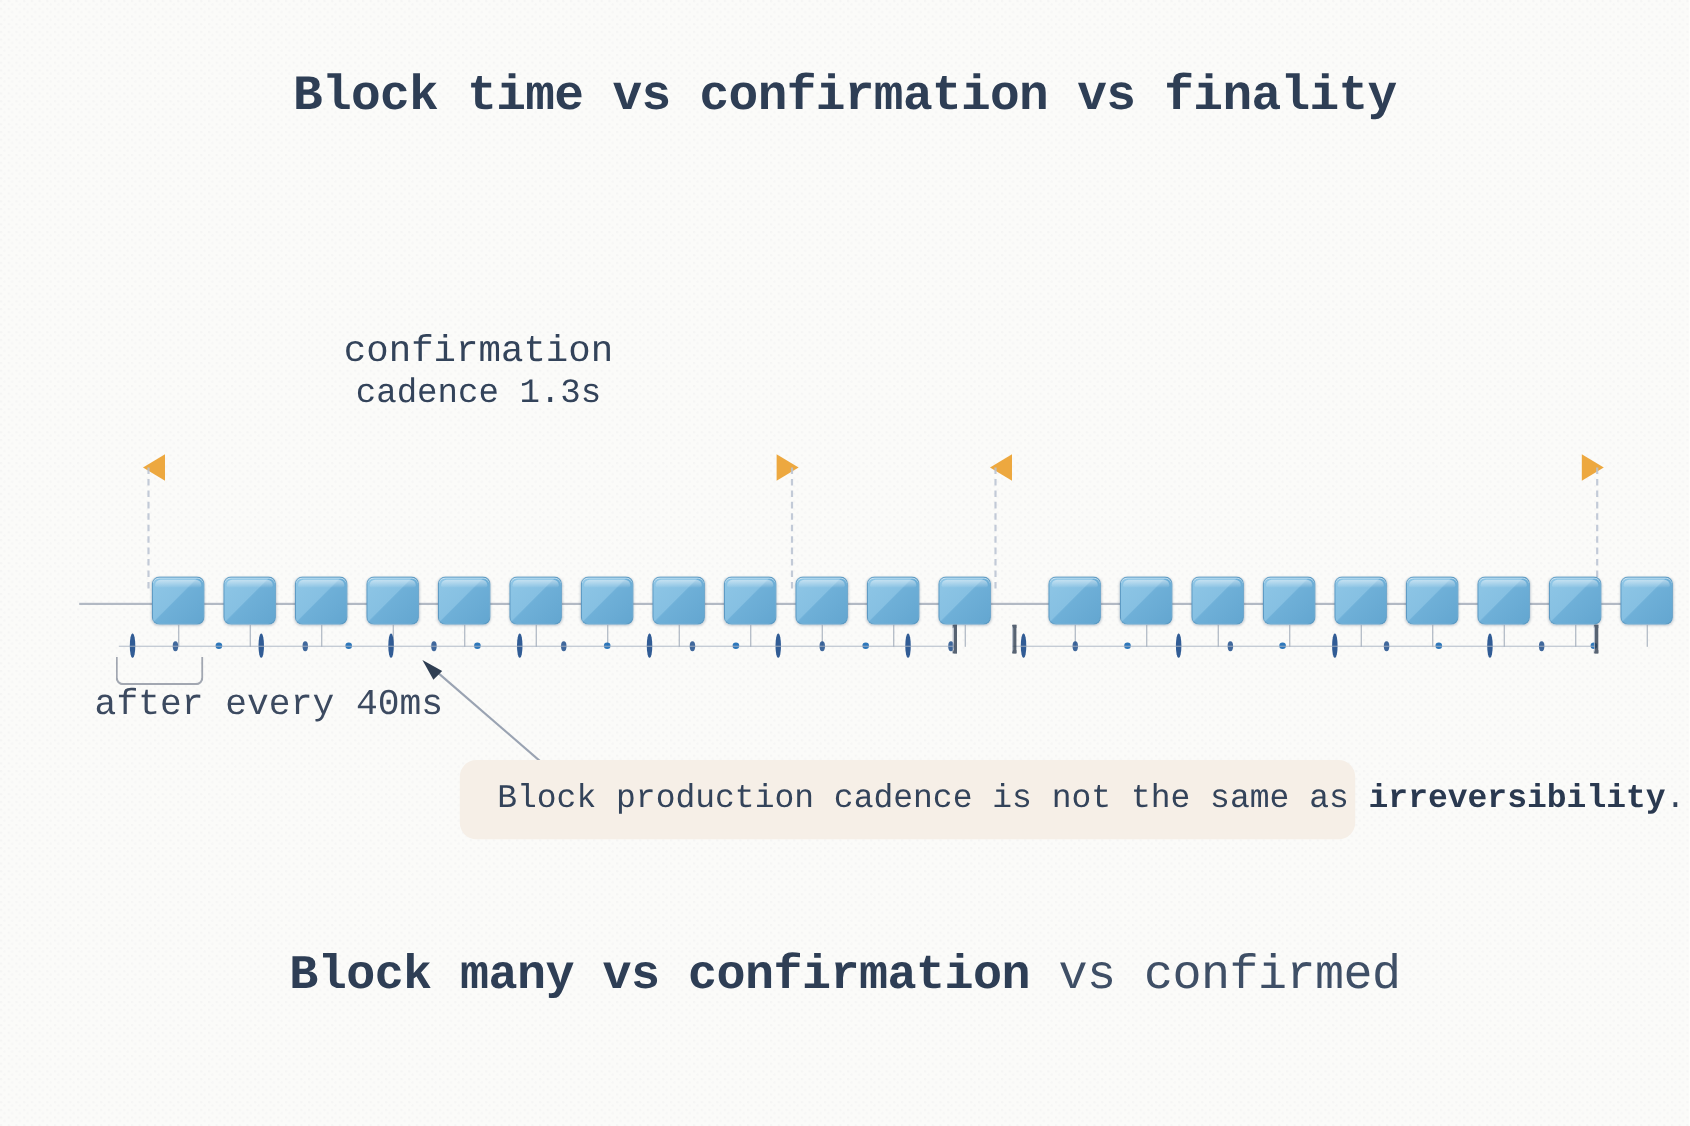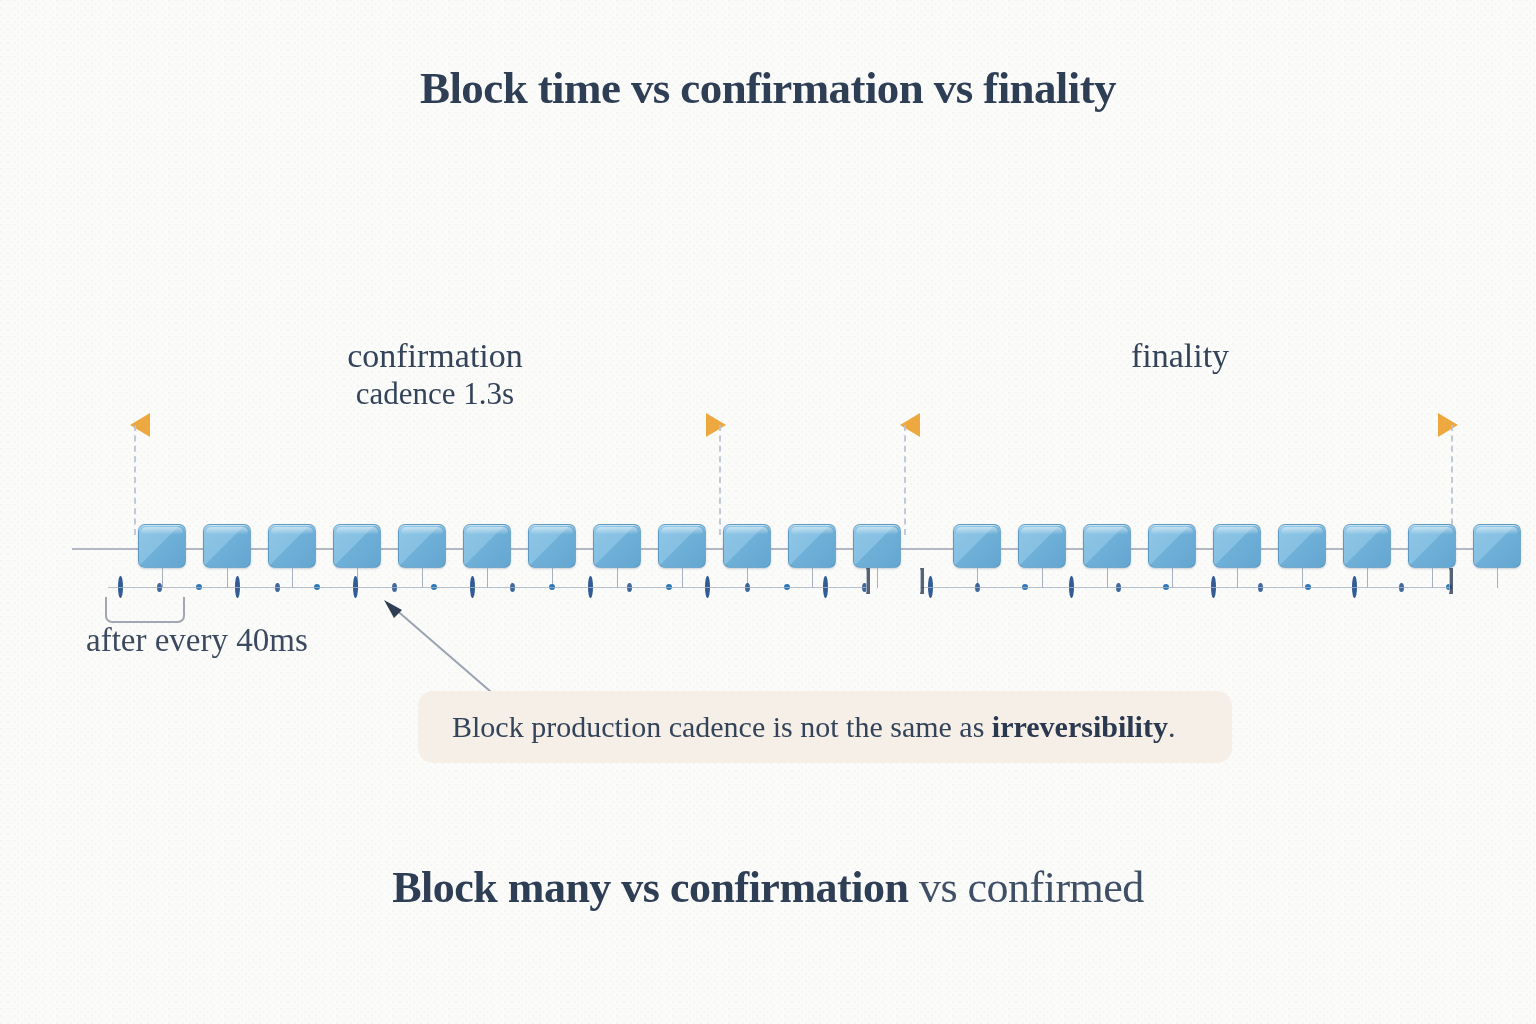--- a/index.html
+++ b/index.html
@@ -10,21 +10,21 @@
   #canvas {
     position: relative;
     width: 1536px;
     height: 1024px;
     overflow: hidden;
     background-color: #fbfbf9;
     background-image:
       radial-gradient(circle at 1px 1px, rgba(120,120,140,0.045) 1px, transparent 1.4px),
       radial-gradient(circle at 4px 4px, rgba(120,120,140,0.030) 1px, transparent 1.4px);
     background-size: 7px 7px, 7px 7px;
-    font-family: Liberation Serif, serif;
+    font-family: Liberation Mono, monospace;
     color: #2f3e52;
   }
 
   
   #title {
     position: absolute;
     left: 0; right: 0;
     top: 62px;
     text-align: center;
     font-size: 45px;
@@ -46,21 +46,20 @@
   #caption .strong { font-weight: bold; }
   #caption .light  { font-weight: normal; color: #3f4f66; }
 
   
   .span-label {
     position: absolute;
     text-align: center;
     color: #33435a;
     line-height: 1.18;
     white-space: nowrap;
-    margin-top: 36px;
   }
   .span-label .l1 { display:block; font-size: 34px; }
   .span-label .l2 { display:block; font-size: 31px; }
 
   #label-confirmation { left: 183px; top: 300px; width: 504px; }
   #label-finality     { left: 920px; top: 300px; width: 520px; }
 
   
   .measure-arrow { position: absolute; height: 40px; }
   #arrow-confirmation { left: 128px; top: 405px; width: 600px; }
@@ -179,21 +178,20 @@
 <div id="canvas">
 
   <div id="title">Block time vs confirmation vs finality</div>
 
   <div class="span-label" id="label-confirmation">
     <span class="l1">confirmation</span>
     <span class="l2">cadence 1.3s</span>
   </div>
 
   <div class="span-label" id="label-finality">
-    <span class="l1">finality</span>
   </div>
 
   <svg class="measure-arrow" id="arrow-confirmation" viewBox="0 0 600 40">
     <defs>
       <linearGradient id="og1" x1="0" y1="0" x2="1" y2="0">
         <stop offset="0%" stop-color="#e8a03a"></stop>
         <stop offset="50%" stop-color="#f3bc63"></stop>
         <stop offset="100%" stop-color="#e8a03a"></stop>
       </linearGradient>
     </defs>

